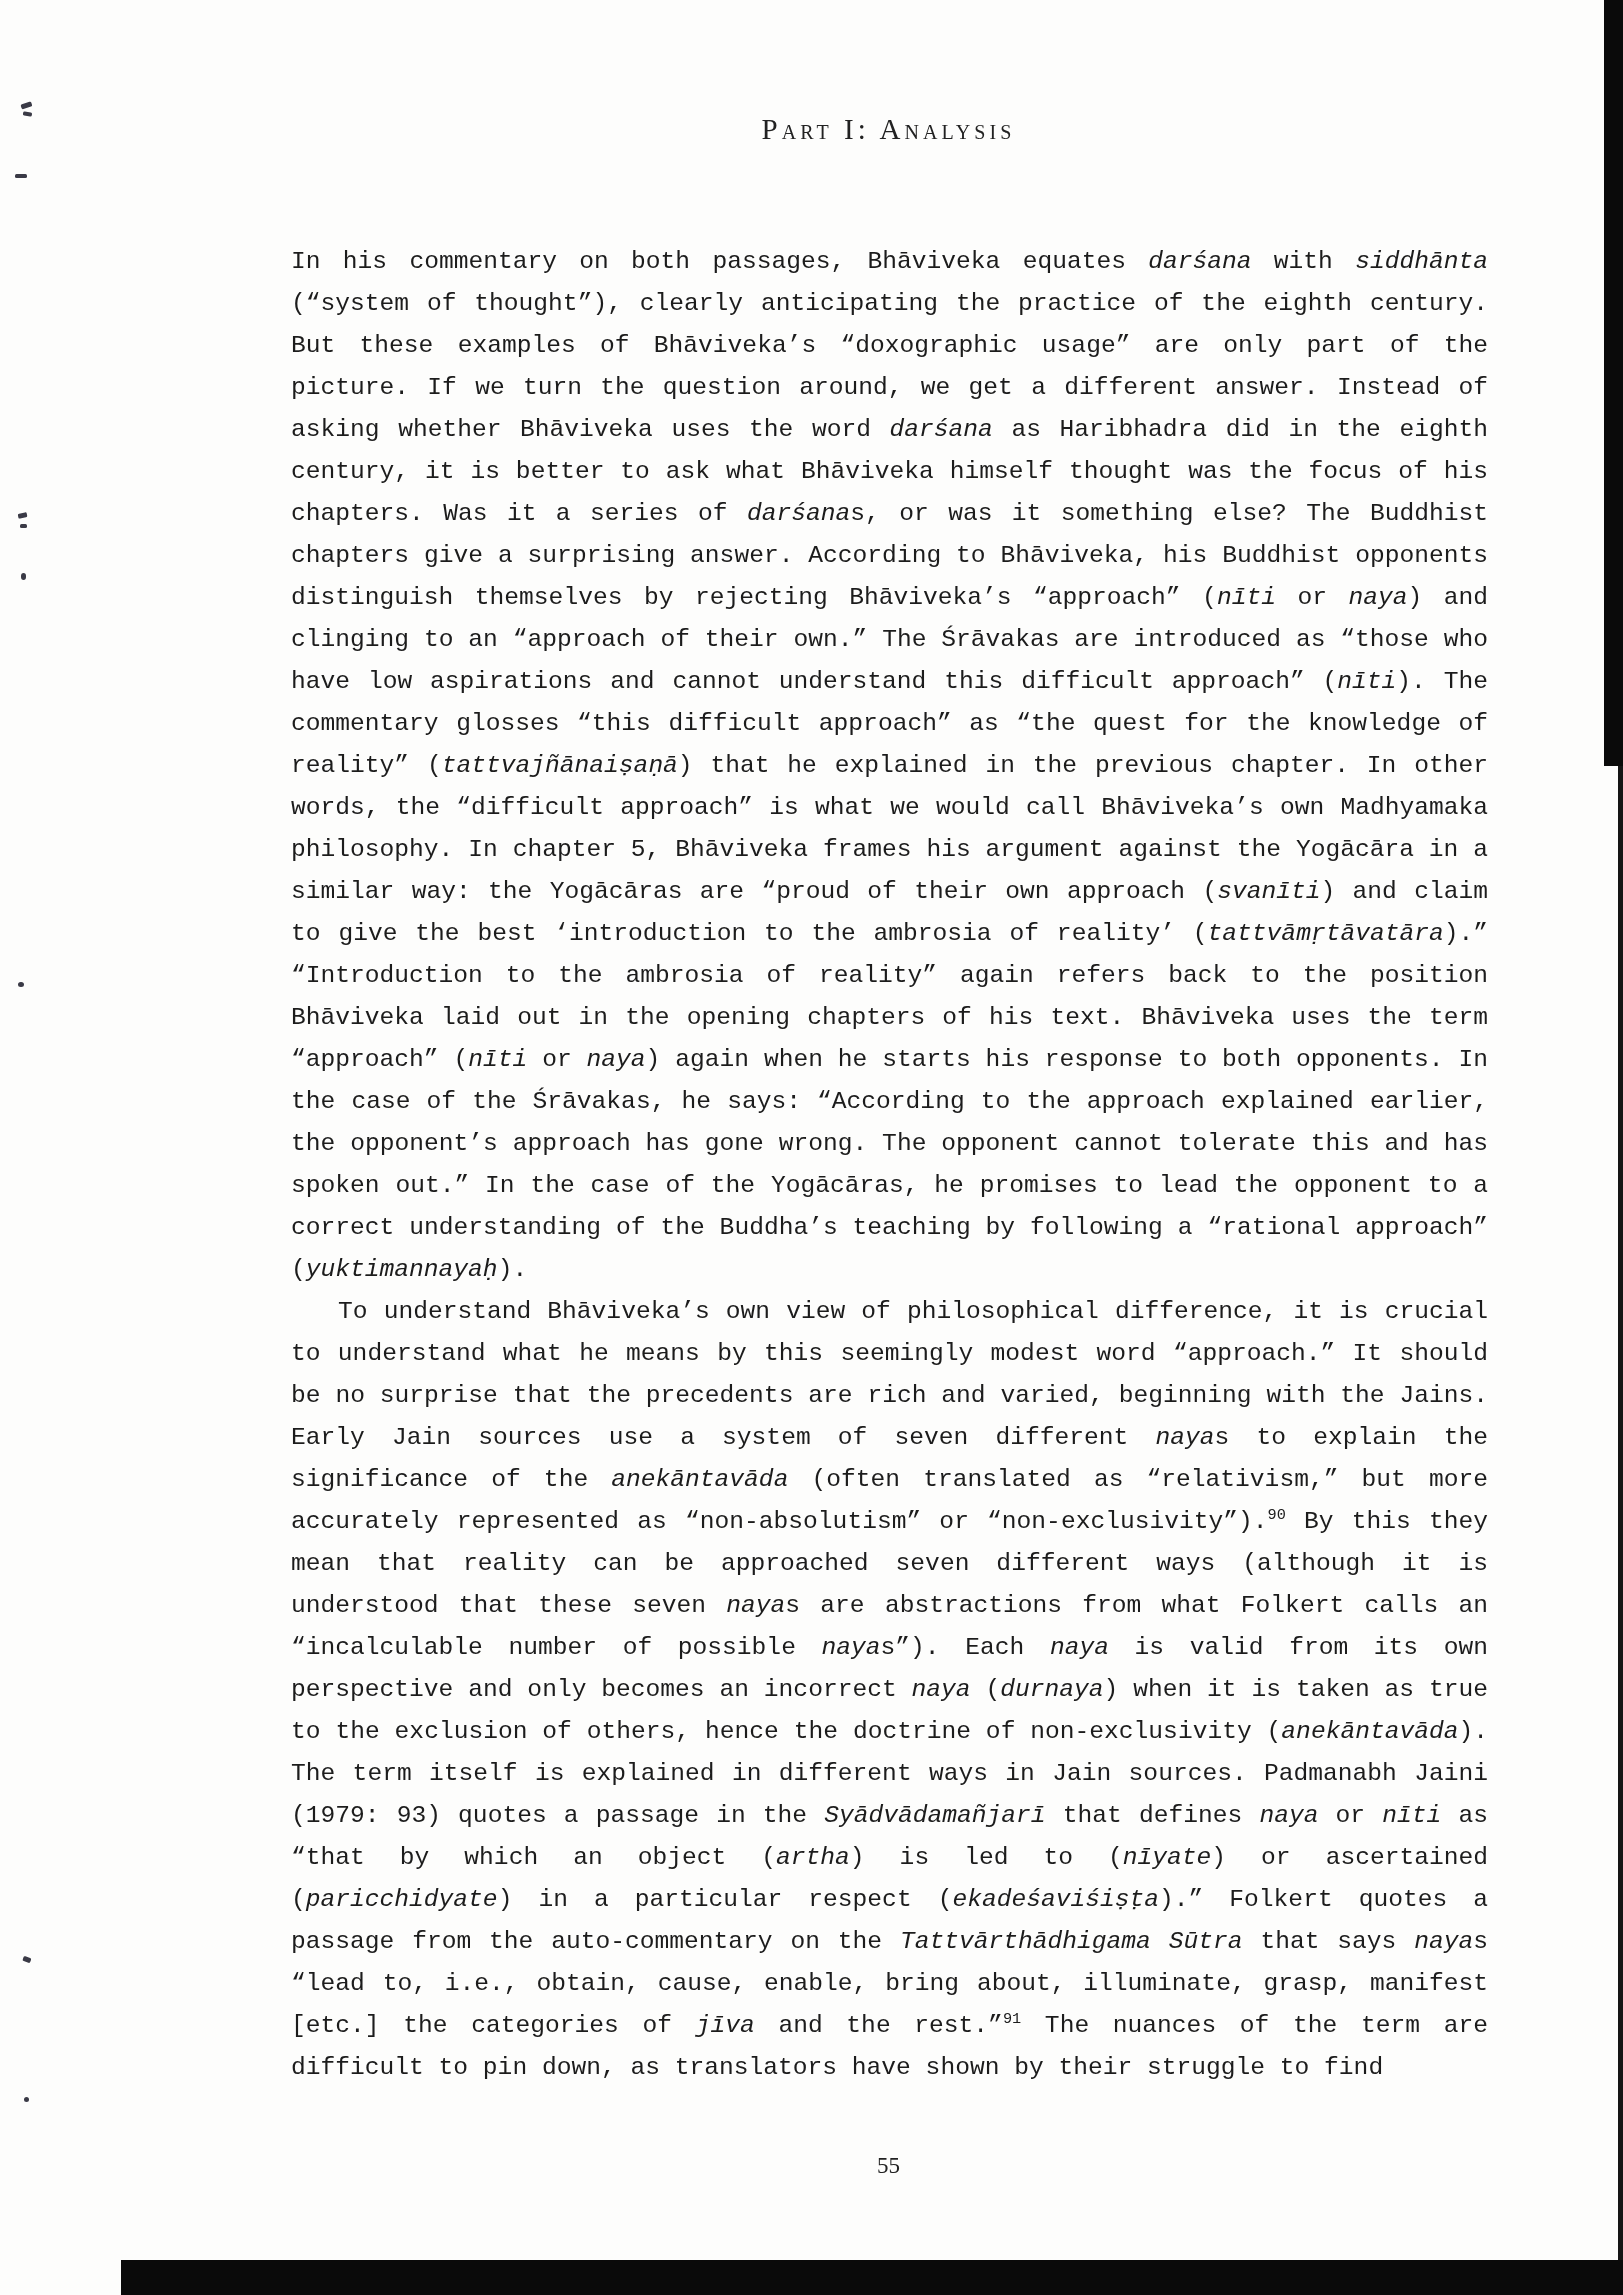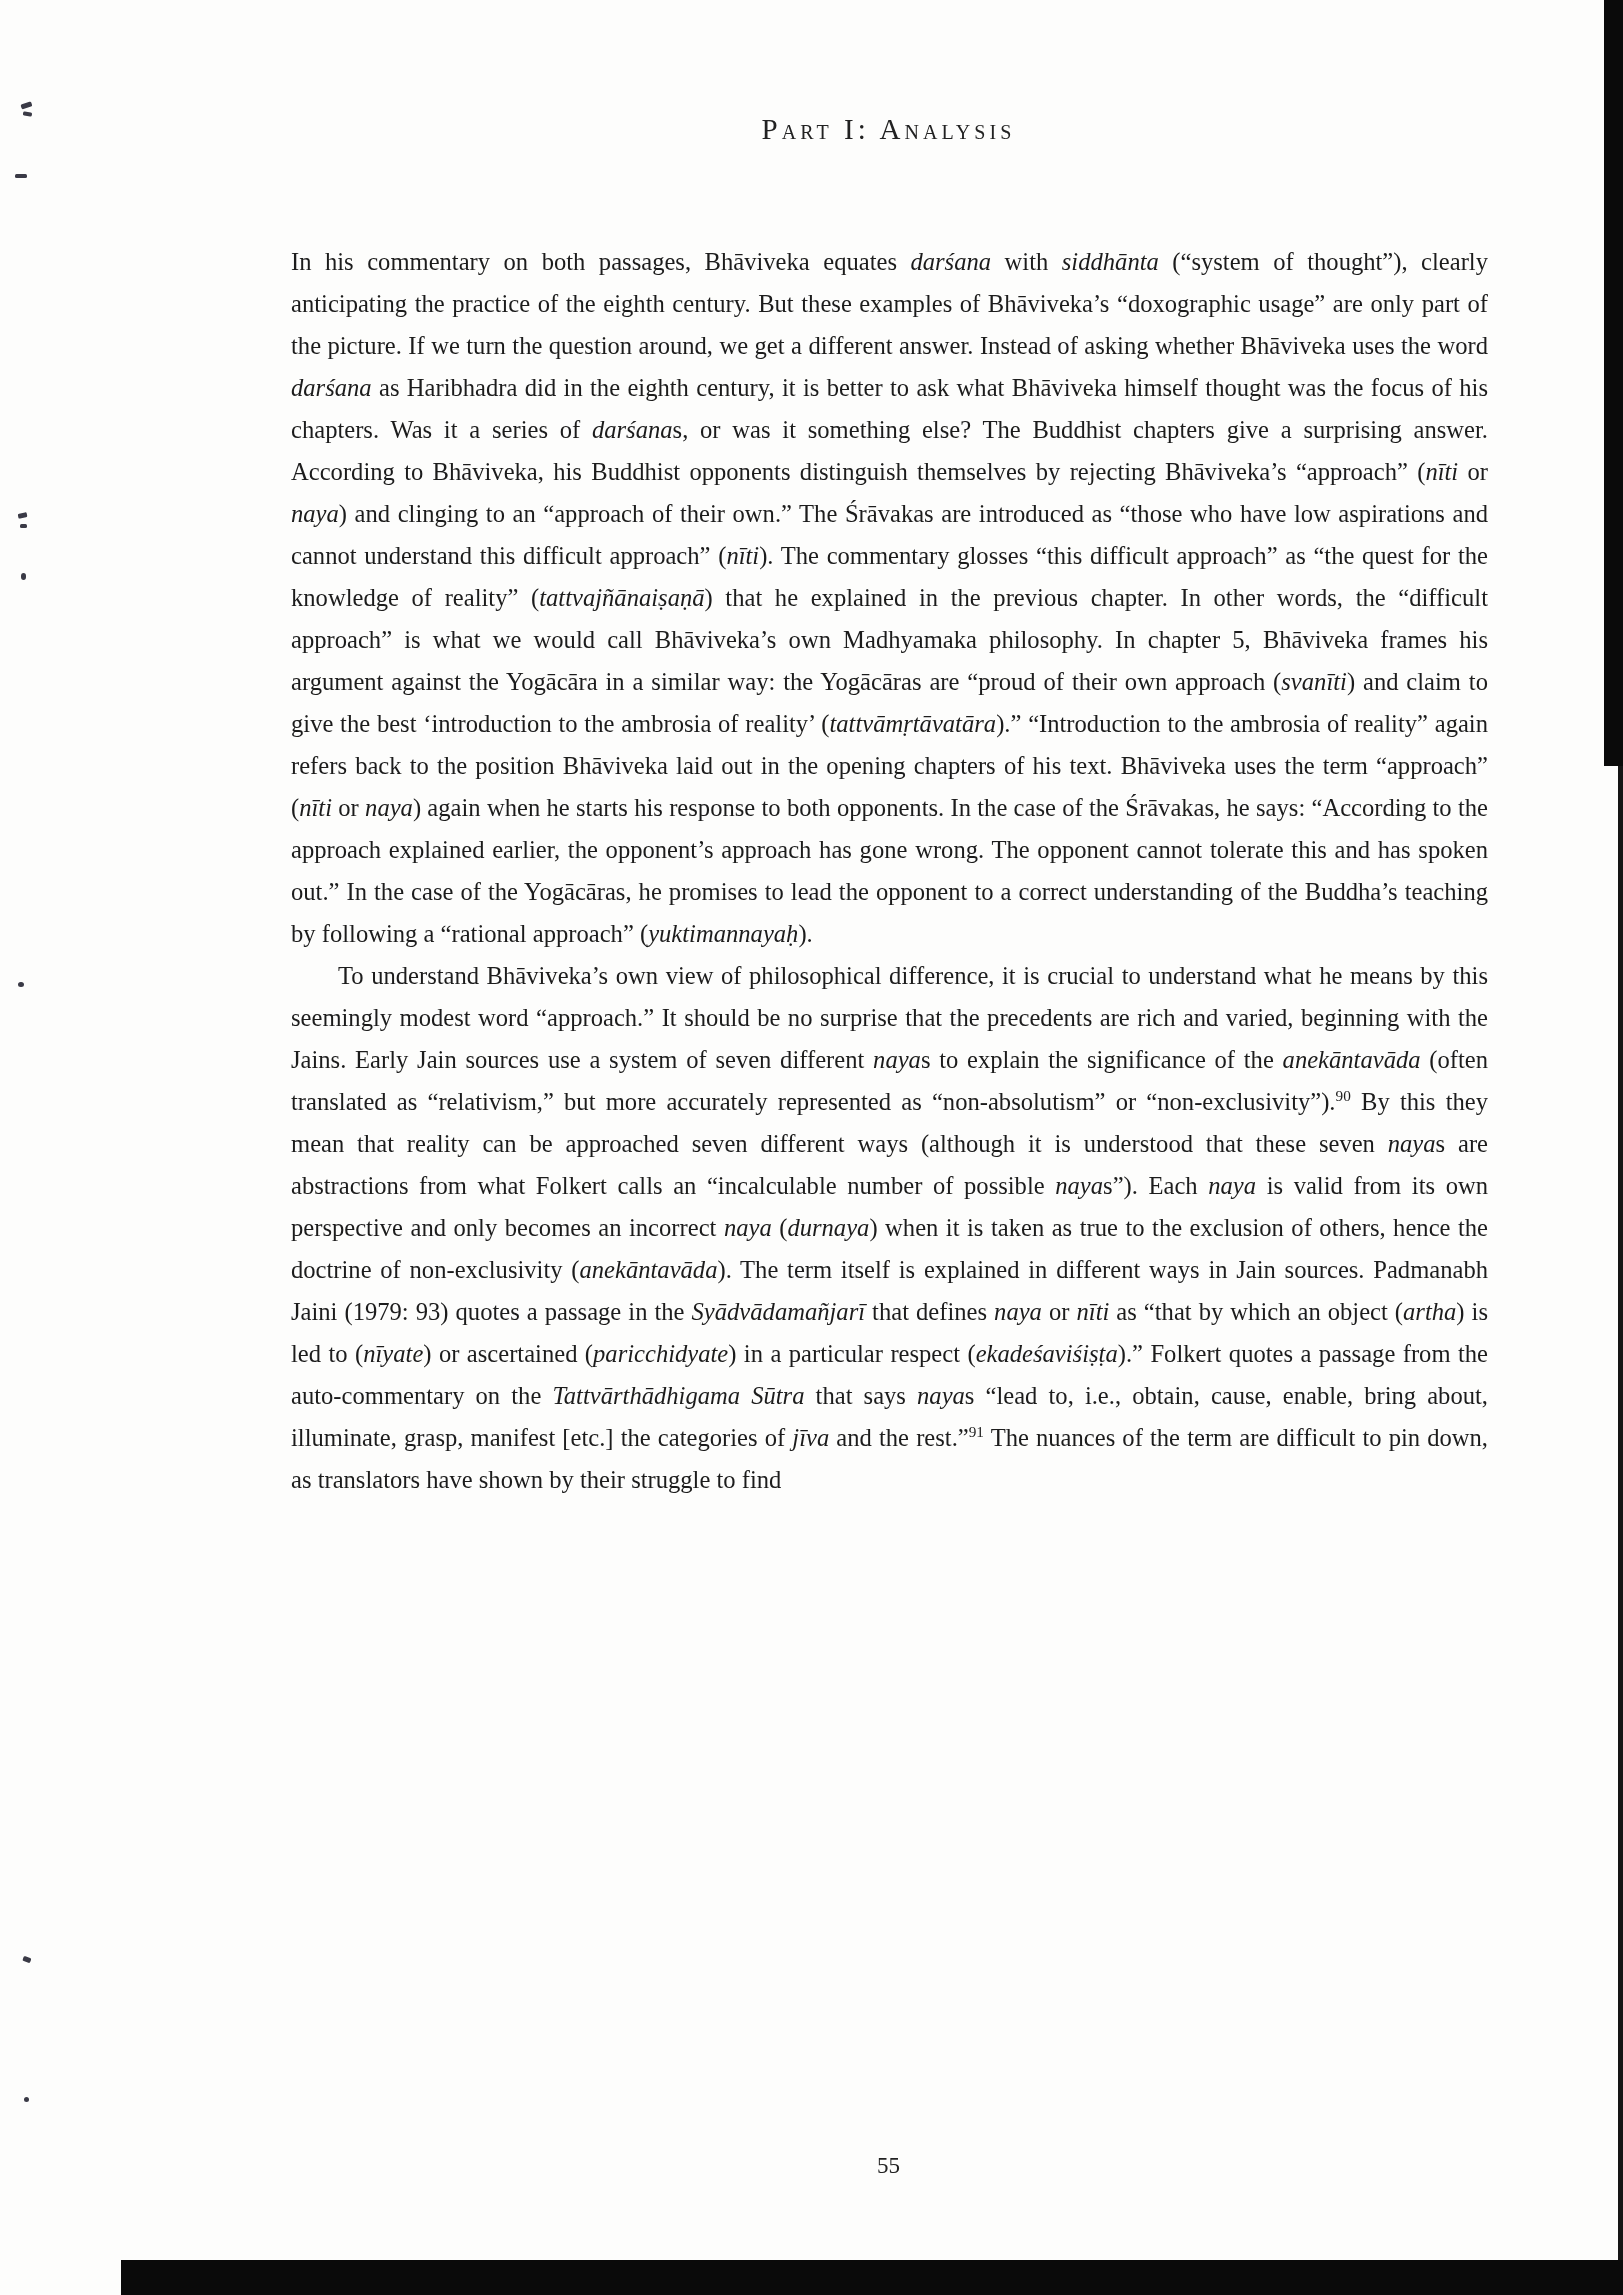--- a/index.html
+++ b/index.html
@@ -31,20 +31,21 @@
     position: absolute;
     top: 241px;
     left: 291px;
     width: 1197px;
     font-size: 24.6px;
     line-height: 42px;
     text-align: justify;
   }
   .body-text p {
     margin: 0;
+    font-family: Liberation Mono, monospace;
   }
   .body-text p.indent {
     text-indent: 47px;
   }
   .it { font-style: italic; }
   sup {
     font-size: 0.62em;
     line-height: 0;
     vertical-align: super;
   }

